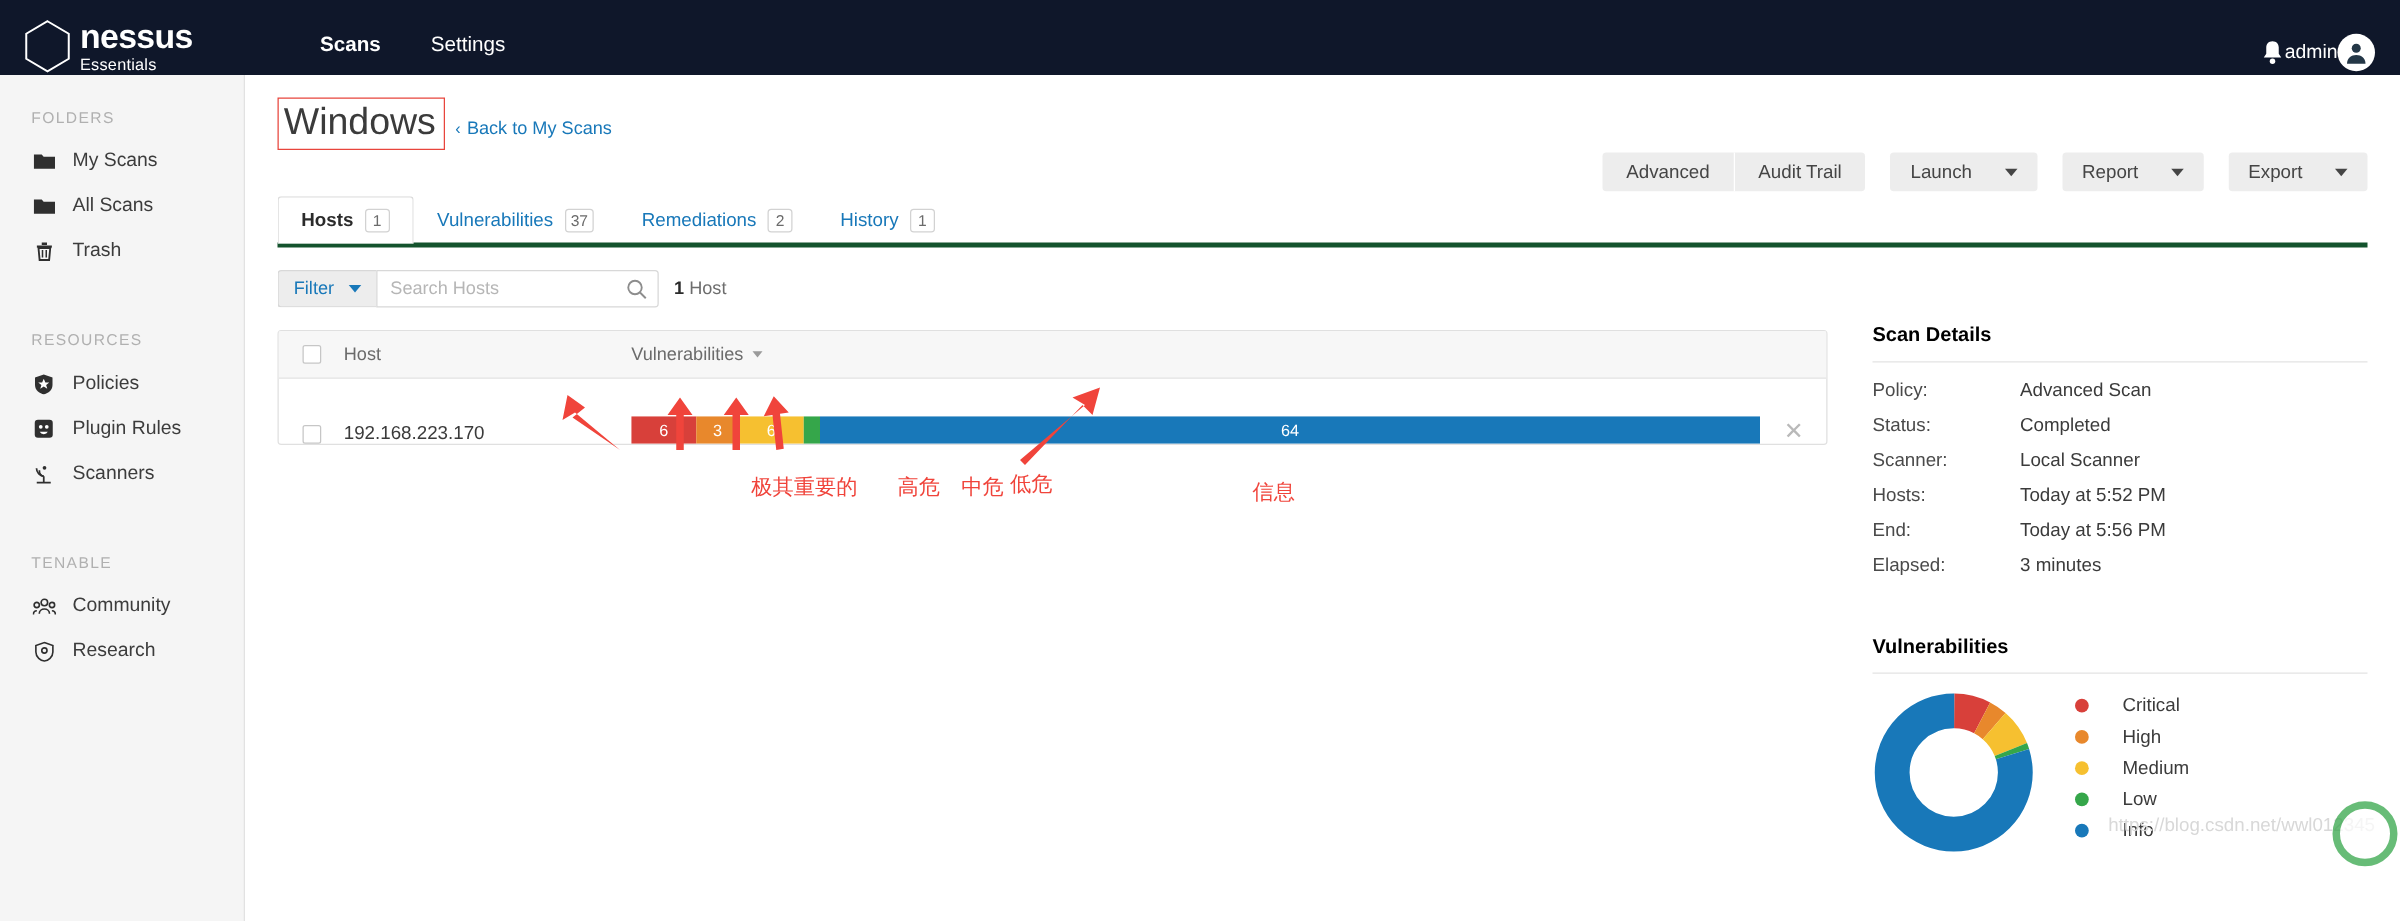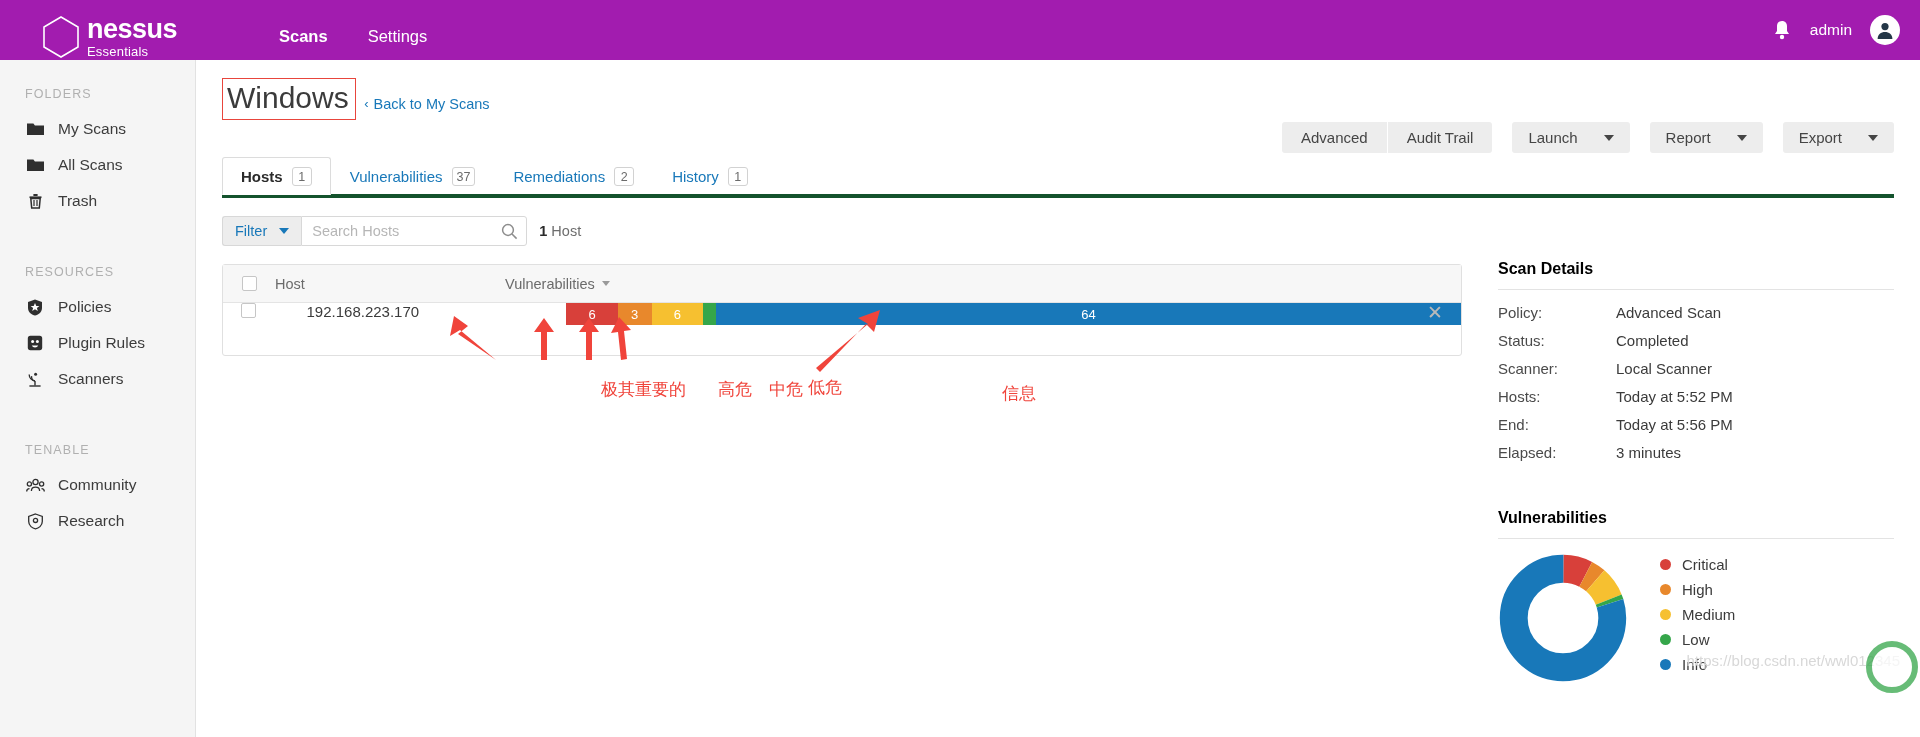--- a/index.html
+++ b/index.html
@@ -7,33 +7,33 @@
     width: 1920px; height: 737px;
     background: #ffffff;
     font-family: "Liberation Sans", sans-serif;
     overflow: hidden;
   }
   .app { position: relative; width: 1920px; height: 737px; }
 
   
   .topbar {
     position: absolute; top: 0; left: 0; width: 1920px; height: 73px;
-    background: #a21caf; display: flex; align-items: center; padding-left: 23px;
+    background: #0f172a; display: flex; align-items: center;
   }
   .brand { display: flex; align-items: center; margin-left: 18px; width: 200px; }
   .brand-hex { width: 40px; height: 44px; margin-right: 6px; }
   .brand-text { display: flex; flex-direction: column; line-height: 1; }
   .brand-name { color: #ffffff; font-size: 27px; font-weight: bold; letter-spacing: -0.5px; }
   .brand-sub { color: #ffffff; font-size: 13px; margin-top: 2px; letter-spacing: 0.2px; }
   .nav { display: flex; align-items: center; margin-left: 38px; gap: 40px; }
   .nav-item { color: #ffffff; font-size: 16.5px; cursor: pointer; }
   .nav-item.active { font-weight: bold; text-align: center; }
   .topbar-right {
-    position: absolute; right: 20px; top: 0; height: 60px;
-    display: flex; align-items: center; gap: 18px;
+    position: absolute; right: 20px; top: 12px; height: 60px;
+    display: flex; align-items: center; 
   }
   .bell { width: 20px; height: 22px; }
   .user-name { color: #ffffff; font-size: 15.5px; }
   .avatar {
     width: 30px; height: 30px; border-radius: 50%;
     background: #ffffff; display: flex; align-items: center;
     justify-content: center;
   }
 
   
@@ -157,21 +157,21 @@
   .th-vuln { display: flex; align-items: center; gap: 7px; }
   .sort-caret {
     width: 0; height: 0; border-left: 4px solid transparent;
     border-right: 4px solid transparent; border-top: 5px solid #9a9a9a;
   }
   .chk {
     width: 15px; height: 15px; border: 1px solid #c6c6c6;
     background: #fff; border-radius: 2px; cursor: pointer;
   }
   .trow {
-    display: flex; align-items: flex-start; height: 52px; position: relative; gap: 32px;
+    display: flex; align-items: flex-end; height: 52px; position: relative;
   }
   .td-check { width: 52px; display: flex; justify-content: center; }
   .td-host { width: 230px; font-size: 15px; color: #3b3b3b; }
   .sev-bar {
     display: flex; height: 22px; width: 903px; overflow: hidden;
   }
   .sev-seg {
     display: flex; align-items: center; justify-content: center;
     color: #ffffff; font-size: 13px;
   }
@@ -194,21 +194,21 @@
   .rpanel { position: absolute; top: 200px; right: 26px; width: 396px; }
   .rp-title { font-size: 16px; font-weight: bold; color: #000000; }
   .rp-rule { border: 0; border-top: 1px solid #e3e3e3; margin: 11px 0 14px 0; }
   .rp-row { display: flex; font-size: 15px; margin-bottom: 11px; }
   .rp-key { width: 118px; color: #4a4a4a; }
   .rp-val { color: #3b3b3b; }
   .rp-vuln { margin-top: 48px; }
   .donut-wrap { display: flex; align-items: center; margin-top: 14px; }
   .legend { margin-left: 32px; }
   .legend-item {
-    display: flex; align-items: center; gap: 11px;
+    display: flex; align-items: center; gap: 27px;
     font-size: 15px; color: #3b3b3b; margin-bottom: 8px;
   }
   .legend-dot { width: 11px; height: 11px; border-radius: 50%; }
   .watermark {
     position: absolute; right: -6px; bottom: 14px;
     color: #d8d8d8; font-size: 15px; white-space: nowrap;
   }
   .wm-badge {
     position: absolute; right: -24px; bottom: -10px;
     width: 52px; height: 52px; border-radius: 50%;

